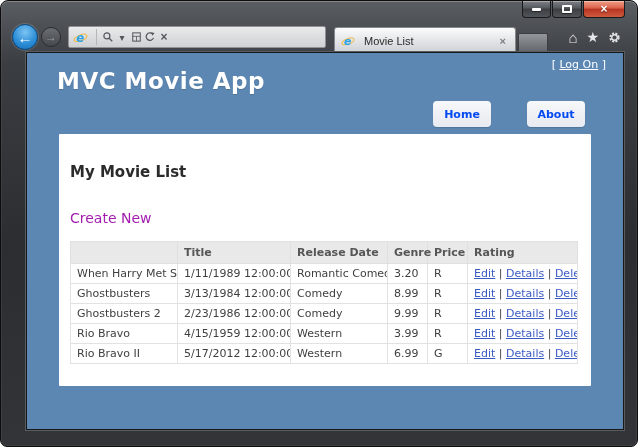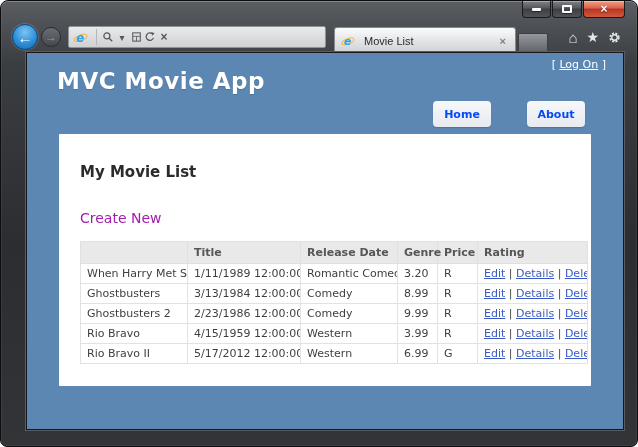--- a/index.html
+++ b/index.html
@@ -96,21 +96,21 @@
   .nav-btn {
     width:58px; height:26px; margin-left:7px;
     background:linear-gradient(180deg,#f7f8fa,#e7eaf0);
     border-radius:4px; display:flex; align-items:center; justify-content:center;
     font-size:11px; font-weight:bold; color:#034af3; font-family:"DejaVu Sans",sans-serif;
     cursor:pointer; box-shadow:0 1px 1px rgba(0,0,0,.15);
   }
 
   .content-box {
     position:absolute; left:32px; right:32px; top:81px; height:252px;
-    background:#ffffff; border-radius:1px; padding:29px 18px 0 21px;
+    background:#ffffff; border-radius:1px; padding:29px 18px 0 11px;
     font-family:"DejaVu Sans",sans-serif;
   }
   .page-heading { font-size:15px; font-weight:bold; color:#2b2b2b; }
   .create-link { display:inline-block; margin-top:29px; font-size:14px; color:#a21caf; cursor:pointer; }
 
   table.movies { border-collapse:collapse; margin-top:14px; width:507px; table-layout:fixed; }
   .movies col.c0{width:107px}.movies col.c1{width:113px}.movies col.c2{width:97px}
   .movies col.c3{width:40px}.movies col.c4{width:40px}.movies col.c5{width:110px}
   .movies th {
     background:#e9e9e9; border:1px solid #e0e0e0; text-align:left;

